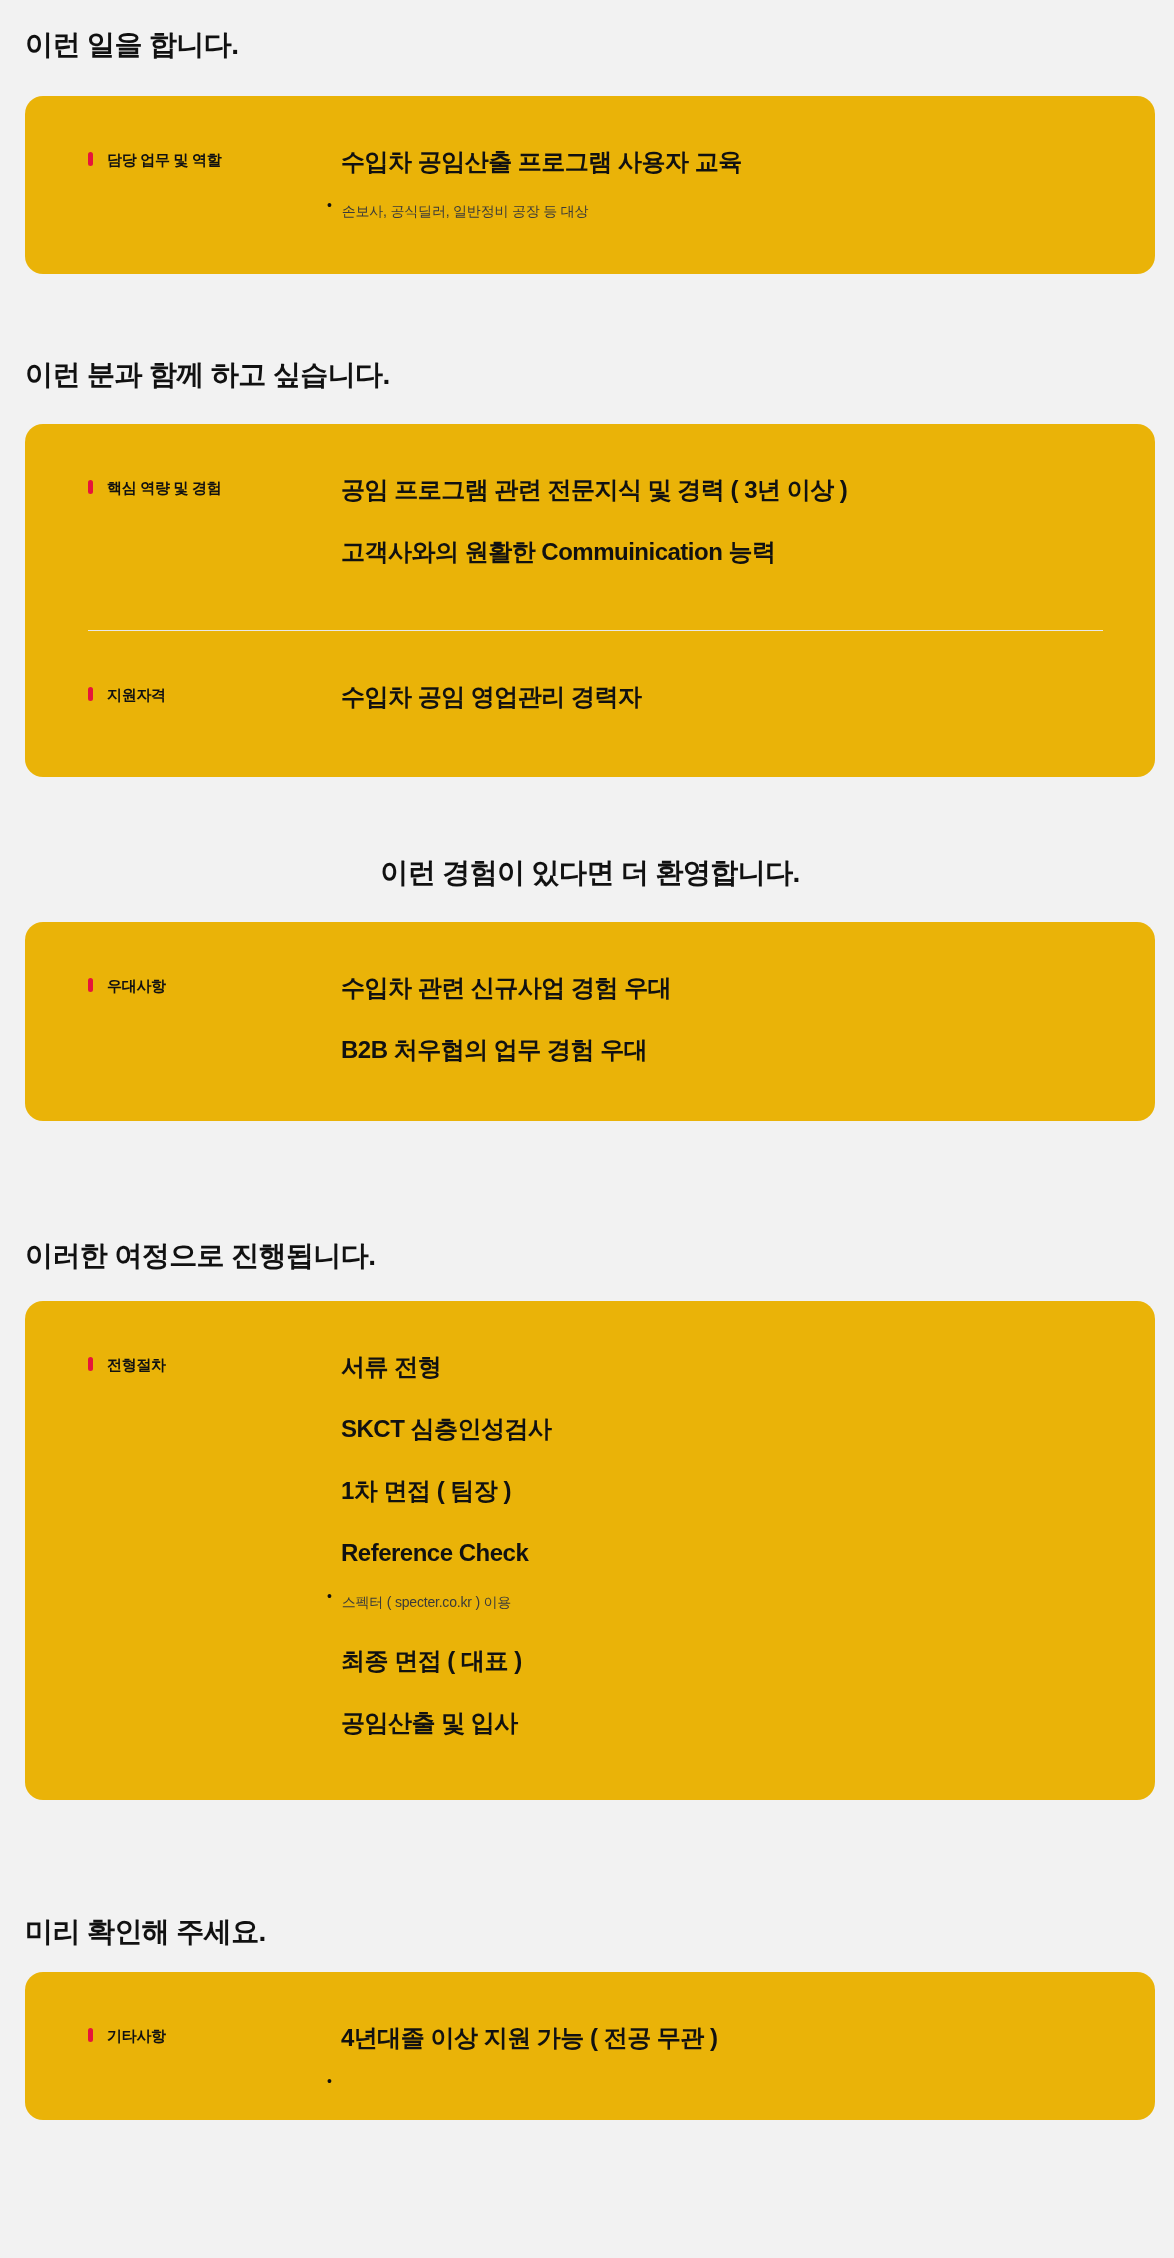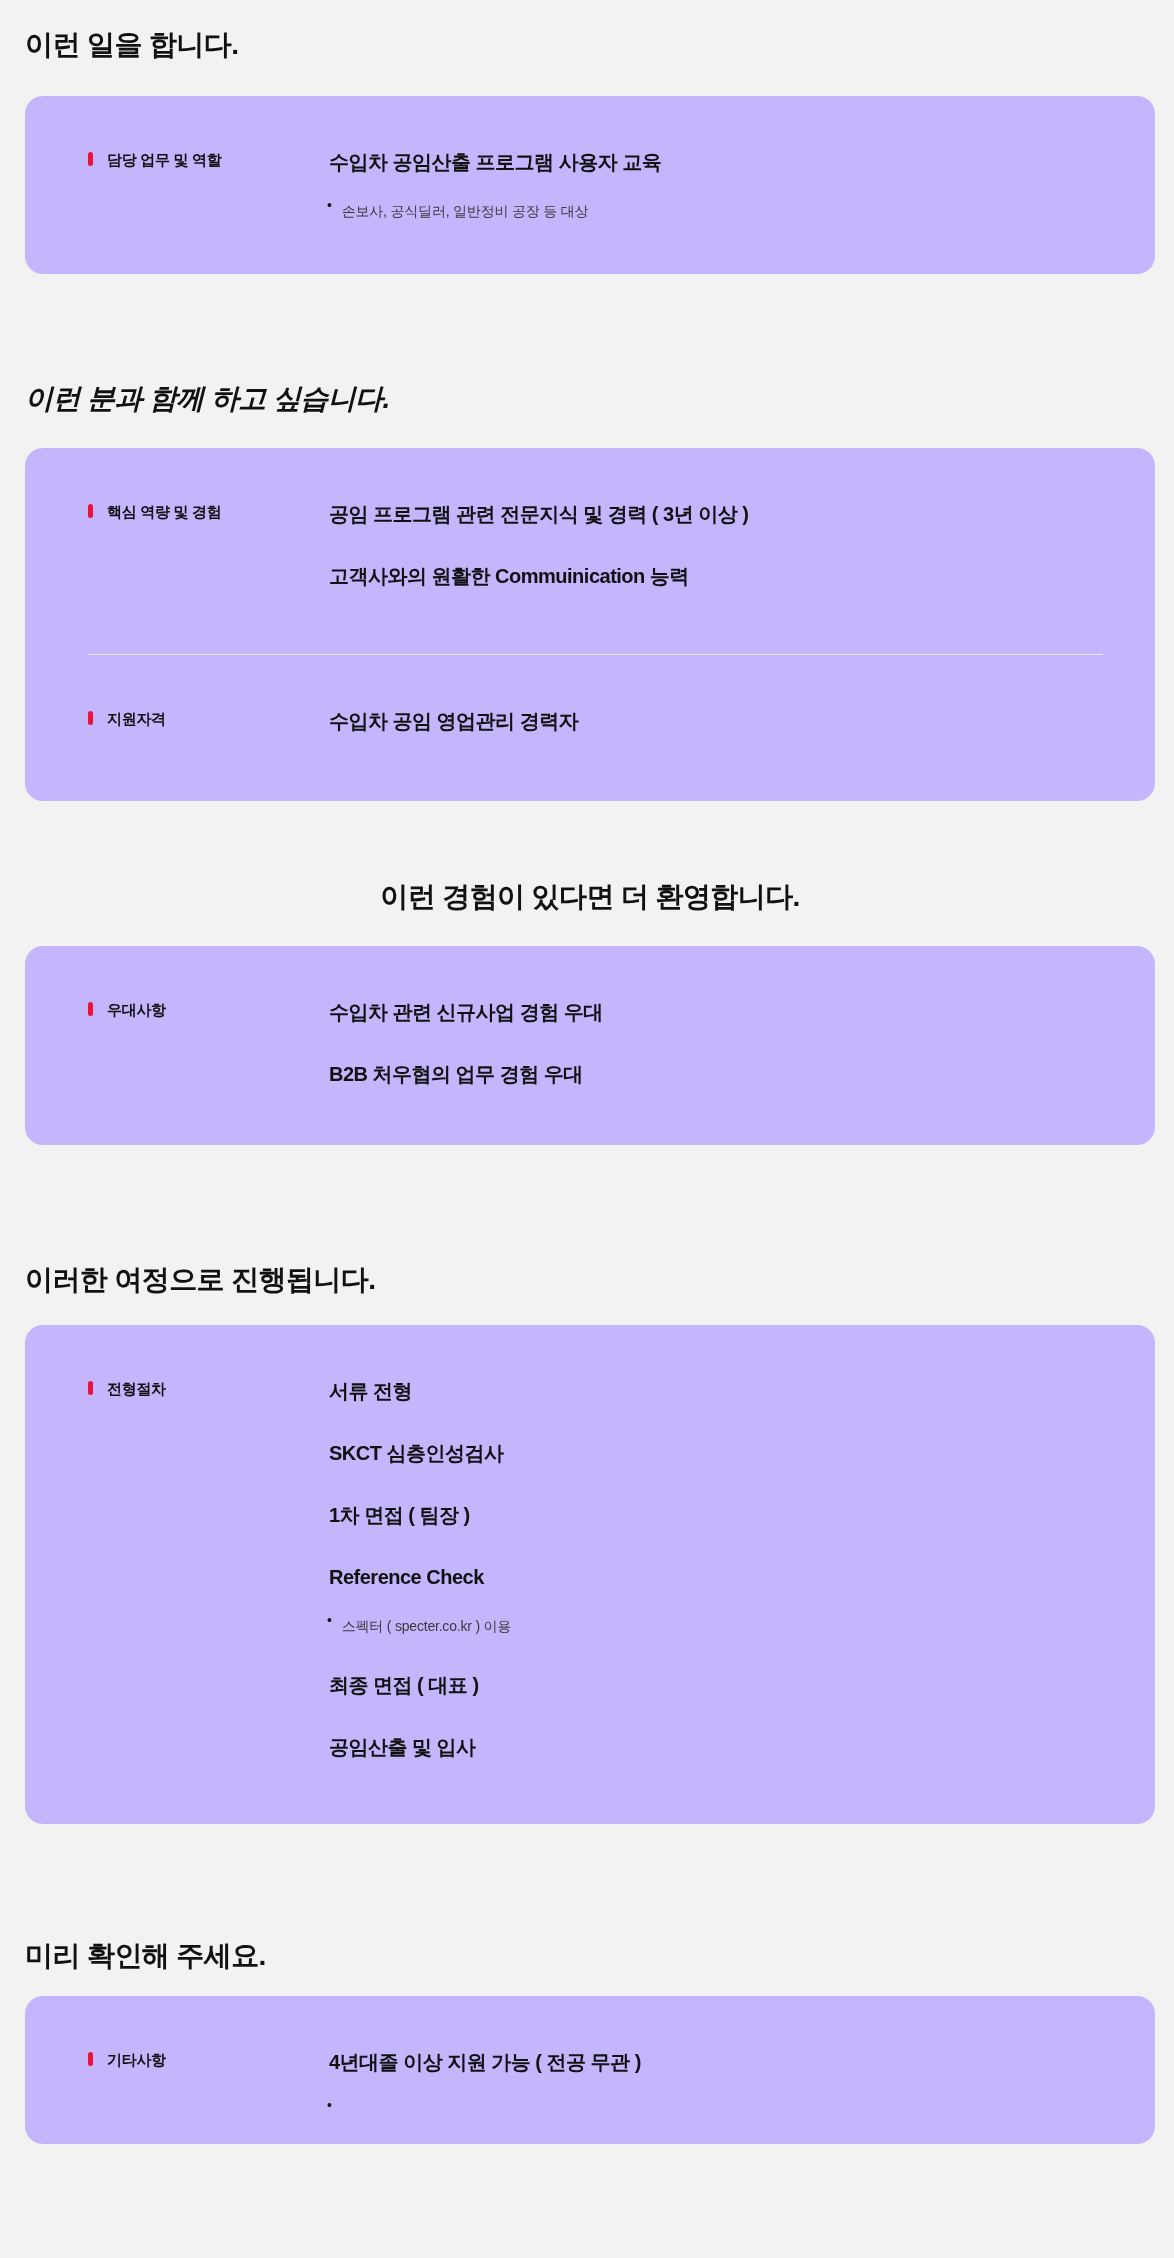--- a/index.html
+++ b/index.html
@@ -16,27 +16,27 @@
   }
   .sec-title {
     font-size: 28px;
     line-height: 34px;
     font-weight: 800;
     letter-spacing: -0.6px;
     color: #111;
     margin: 0;
   }
   .s1 .sec-title { margin-top: 28px; }
-  .s2 .sec-title { margin-top: 108px; font-style: italic; }
+  .s2 .sec-title { margin-top: 84px; }
   .s3 .sec-title { margin-top: 79px; text-align: center; }
   .s4 .sec-title { margin-top: 118px; }
   .s5 .sec-title { margin-top: 115px; }
 
   .card {
-    background: #c4b5fd;
+    background: #eab308;
     border-radius: 18px;
     padding: 52px 52px 48px 63px;
   }
   .s1 .card { margin-top: 34px; padding-bottom: 52px; }
   .s2 .card { margin-top: 32px; padding-bottom: 66px; }
   .s3 .card { margin-top: 32px; padding-bottom: 57px; }
   .s4 .card { margin-top: 28px; padding-bottom: 63px; }
   .s5 .card { margin-top: 23px; padding-bottom: 28px; }
 
   .row { display: flex; align-items: flex-start; }
@@ -56,26 +56,26 @@
   }
   .label-text {
     font-size: 15px;
     line-height: 20px;
     font-weight: 700;
     letter-spacing: -0.3px;
     color: #111;
   }
   .content { flex: 1; min-width: 0; }
   .line {
-    font-size: 20px;
+    font-size: 24px;
     line-height: 28px;
     font-weight: 700;
     letter-spacing: -0.5px;
     color: #111;
-    margin: 0 4px 34px;
+    margin: 0 16px 34px;
   }
   .bullet {
     display: flex;
     align-items: flex-start;
     margin: -16px 0 34px;
     font-size: 14px;
     line-height: 22px;
     letter-spacing: -0.2px;
     color: #3a3a3a;
   }

